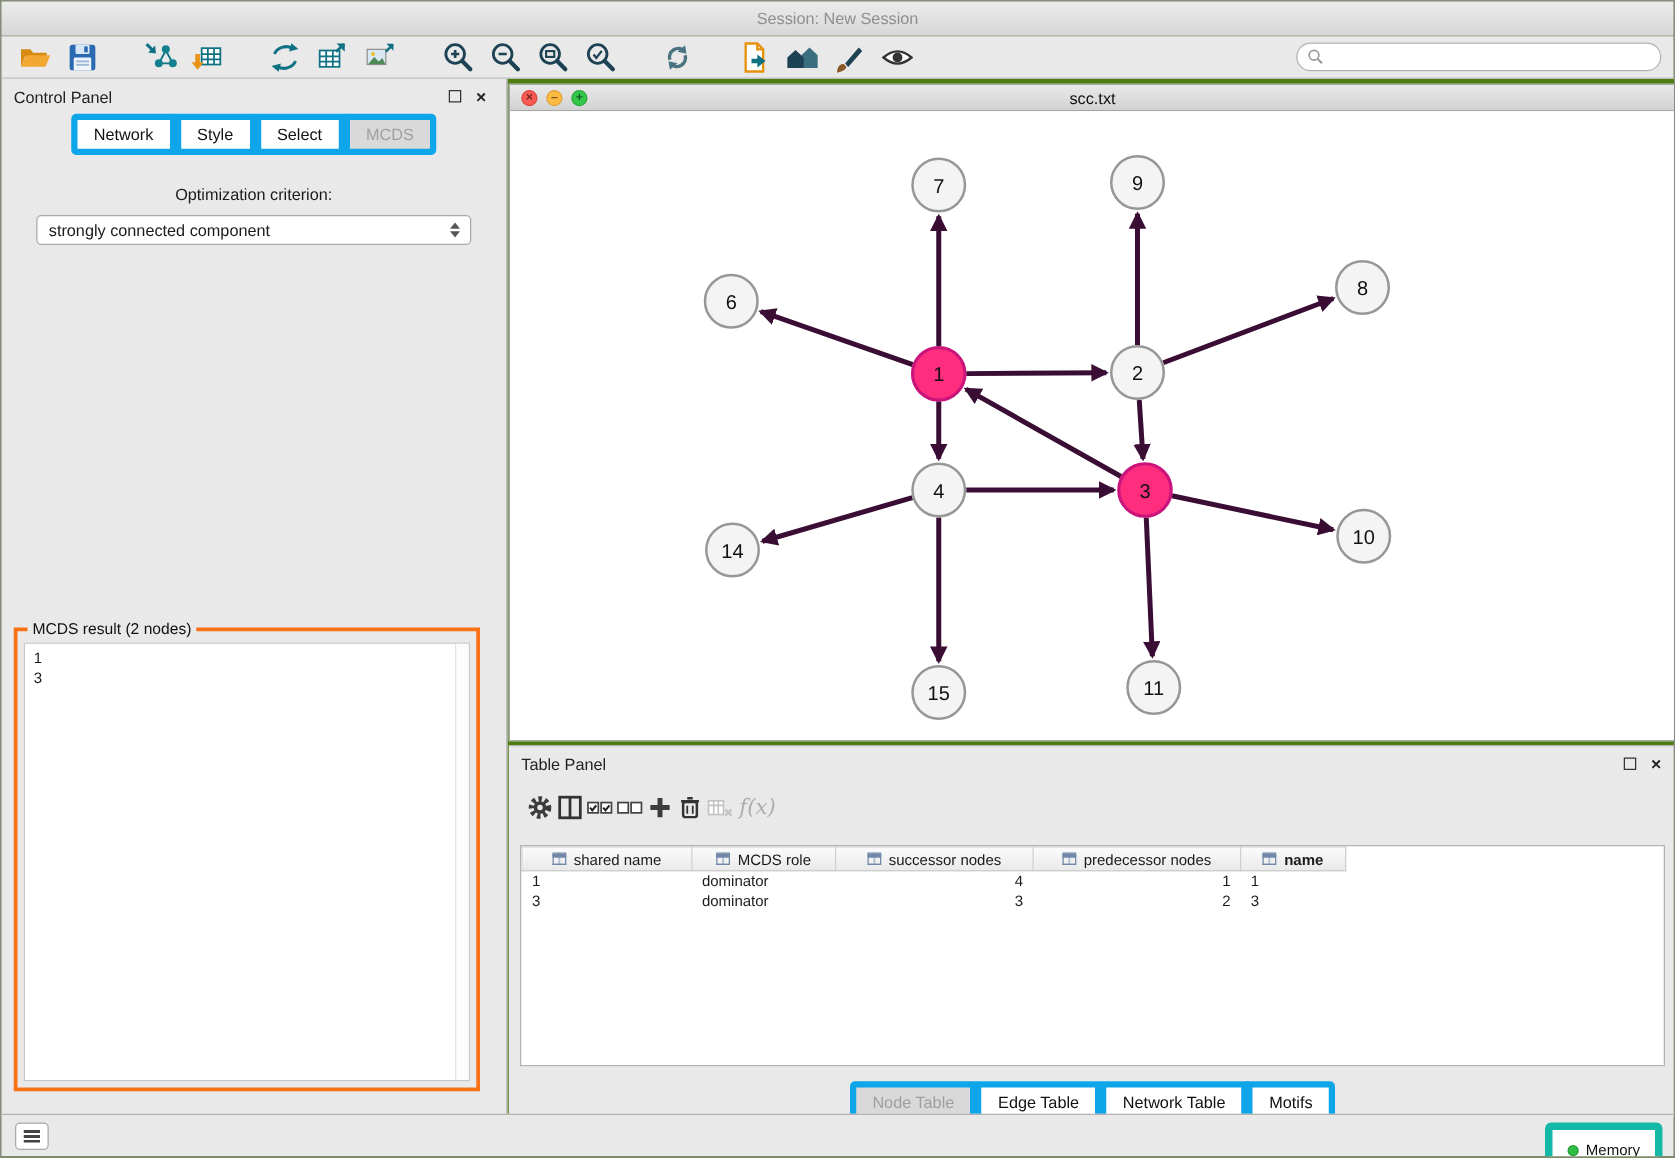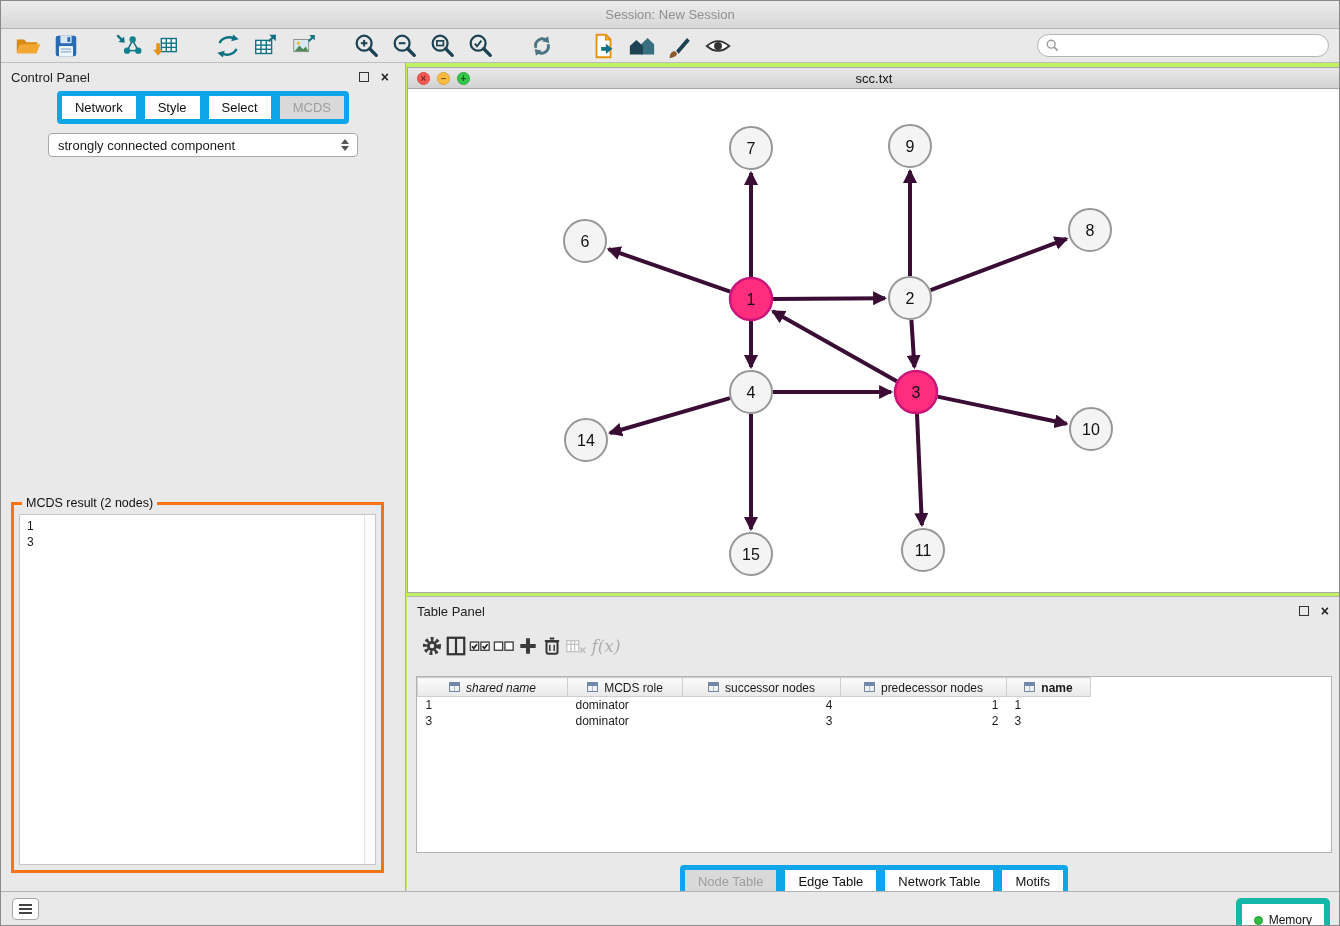--- a/index.html
+++ b/index.html
@@ -1,17 +1,17 @@
 <!DOCTYPE html>
 <html style="--edge: #3a0d35; --node-fill: #f4f4f4; --node-stroke: #979797; --sel-fill: #ff2d7d; --sel-stroke: #c9147c;"><head>
 <meta charset="utf-8">
 <style>
   html,body{margin:0;padding:0;background:#9a9a9a;}
   *{box-sizing:border-box;}
-  #app{position:relative;width:1340px;height:926px;background:#bef264;
+  #app{position:relative;width:1340px;height:926px;background:#4d7c0f;
        font-family:"Liberation Sans","DejaVu Sans",sans-serif;font-size:13px;color:#1a1a1a;
        overflow:hidden;border:1px solid #8a8a8a;}
   
   .titlebar{position:absolute;left:0;top:0;width:100%;height:28px;
     background:linear-gradient(#ececec,#d7d7d7);border-bottom:1px solid #b5b5b5;
     display:flex;align-items:center;justify-content:center;color:#8f8f8f;font-size:13px;}
   
   .toolbar{position:absolute;left:0;top:28px;width:100%;height:34px;background:#e9e9e9;
     border-bottom:1px solid #bdbdbd;display:flex;align-items:center;padding-left:8px;}
   .tb-btn{width:38px;height:30px;display:flex;align-items:center;justify-content:center;
@@ -29,21 +29,21 @@
   .panel-title{position:absolute;left:10px;top:7px;font-size:13px;color:#222;}
   .ph-float{position:absolute;top:9px;width:10px;height:10px;border:1.6px solid #333;background:transparent;}
   .ph-close{position:absolute;top:5px;font-weight:bold;font-size:14px;color:#222;line-height:18px;}
   .cp .ph-float{right:36px;} .cp .ph-close{right:16px;}
   .seg-tabs{display:flex;justify-content:center;}
   .seg-tab{padding:4px 13px;background:#fff;border:5px solid #0ea5e9;margin-left:-1px;font-size:13px;color:#111;}
   .seg-tab:first-child{border-radius:4px 0 0 4px;margin-left:0;}
   .seg-tab:last-child{border-radius:0 4px 4px 0;}
   .seg-tab.active{background:#d9d9d9;color:#9f9f9f;}
   .opt-label{text-align:center;margin-top:24px;font-size:13px;}
-  .dropdown{width:310px;height:24px;margin:9px auto 0 auto;background:#fff;border:1px solid #a8a8a8;
+  .dropdown{width:348px;height:24px;margin:9px auto 0 auto;background:#fff;border:1px solid #a8a8a8;
     border-radius:4px;display:flex;align-items:center;padding:0 6px 0 9px;font-size:13px;}
   .dd-value{flex:1;}
   .dd-stepper{display:flex;flex-direction:column;align-items:center;justify-content:center;gap:2px;width:12px;}
   .dd-up{width:0;height:0;border-left:4px solid transparent;border-right:4px solid transparent;border-bottom:5px solid #555;}
   .dd-down{width:0;height:0;border-left:4px solid transparent;border-right:4px solid transparent;border-top:5px solid #555;}
   .btn-row{display:flex;justify-content:center;gap:15px;margin-top:13px;}
   .mac-btn{background:#fff;border:1px solid #a8a8a8;border-radius:4px;padding:4px 16px;font-size:13px;
     font-family:inherit;color:#111;}
   .result-group{position:absolute;left:10px;top:439px;width:373px;height:371px;border:3px solid #f97316;}
   .result-legend{position:absolute;left:8px;top:-9px;background:#e9e9e9;padding:0 4px;font-size:12.5px;color:#111;}
@@ -255,20 +255,21 @@
       <span class="panel-title">Control Panel</span>
       <span class="ph-float"></span>
       <span class="ph-close">×</span>
     </div>
     <div class="seg-tabs">
       <div class="seg-tab">Network</div>
       <div class="seg-tab">Style</div>
       <div class="seg-tab">Select</div>
       <div class="seg-tab active">MCDS</div>
     </div>
+    <div class="opt-label">Optimization criterion:</div>
     <div class="dropdown">
       <span class="dd-value">strongly connected component</span>
       <span class="dd-stepper">
           <span class="dd-up"></span>
           <span class="dd-down"></span>
         </span>
     </div>
     <div class="result-group">
       <span class="result-legend">MCDS result (2 nodes)</span>
       <div class="result-box">
@@ -425,21 +426,21 @@
           </svg>
       </button>
       <button class="tp-icon" style="width:34px">
         <span class="fx">f(x)</span>
       </button>
     </div>
     <div class="table-wrap">
       <table class="node-table">
         <thead>
             <tr id="table-head-row">
-              <th style="width: 150px; font-style: italic;"><span class="sorticon"></span><span class="collabel">shared name</span></th>
+              <th style="width: 136px;"><span class="sorticon"></span><span class="collabel">shared name</span></th>
               <th style="width: 115px;"><span class="sorticon"></span><span class="collabel">MCDS role</span></th>
               <th style="width: 158px;"><span class="sorticon"></span><span class="collabel">successor nodes</span></th>
               <th style="width: 166px;"><span class="sorticon"></span><span class="collabel">predecessor nodes</span></th>
               <th style="width: 84px; font-weight: bold;"><span class="sorticon"></span><span class="collabel">name</span></th>
             </tr>
           </thead>
         <tbody id="table-body">
             <tr>
               <td style="text-align: left;">1</td>
               <td style="text-align: left;">dominator</td>

